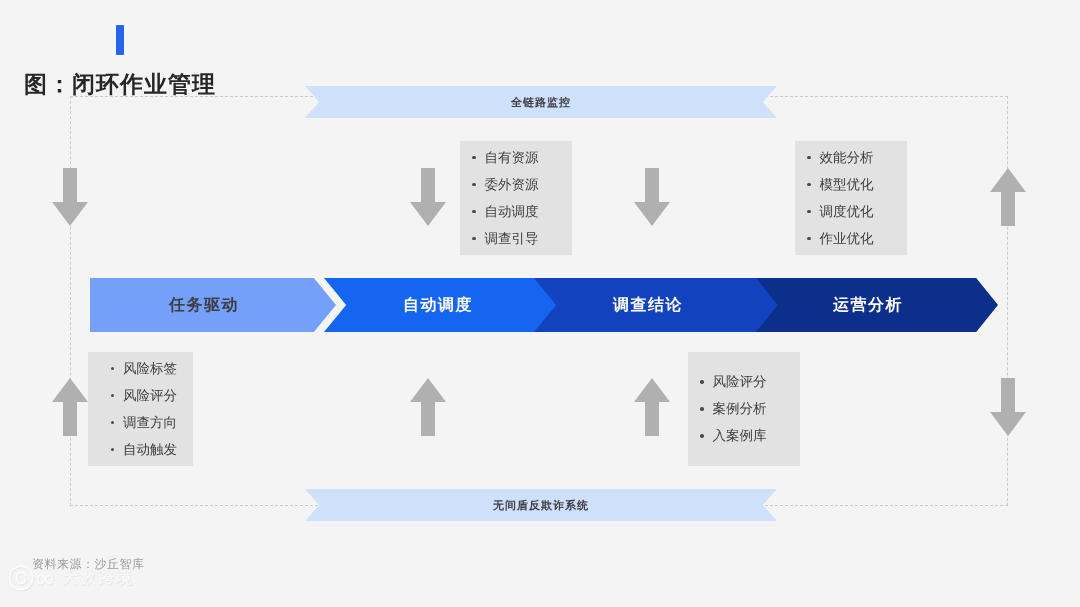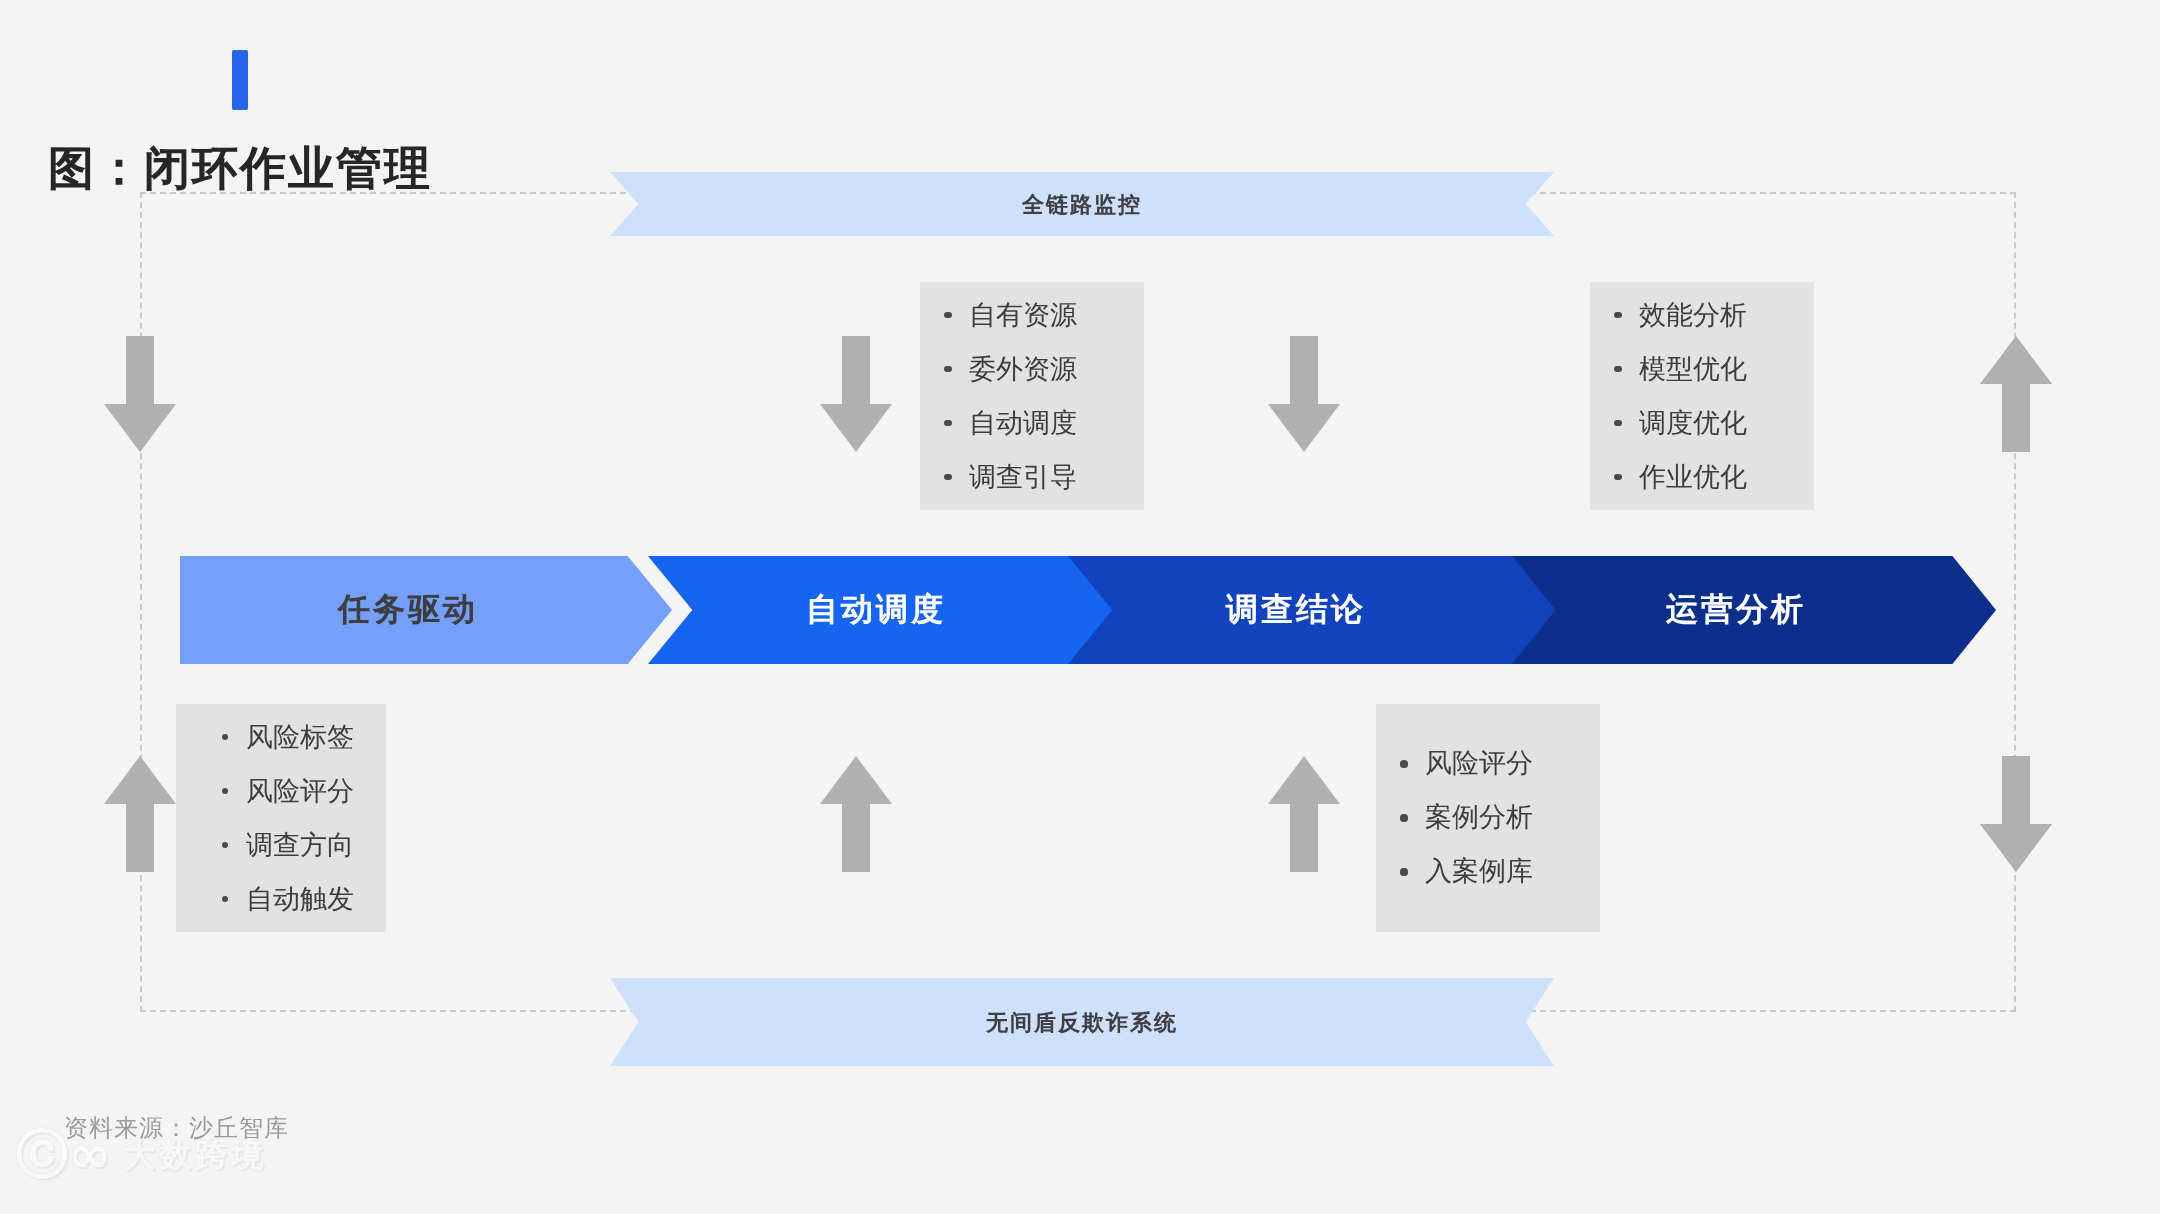--- a/index.html
+++ b/index.html
@@ -67,21 +67,21 @@
   #banner-top {
     left: 305px;
     top: 86px;
     width: 472px;
     height: 32px;
   }
   #banner-bottom {
     left: 305px;
     top: 489px;
     width: 472px;
-    height: 44px;
+    height: 32px;
   }
 
   
   #chevron-row {
     position: absolute;
     left: 90px;
     top: 278px;
     width: 908px;
     height: 54px;
   }

